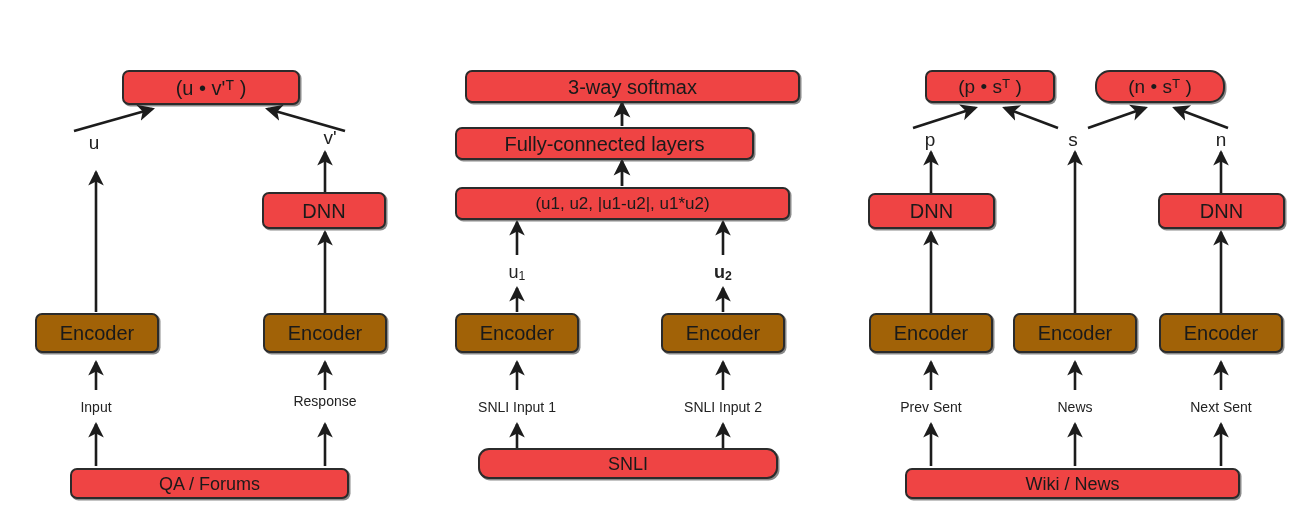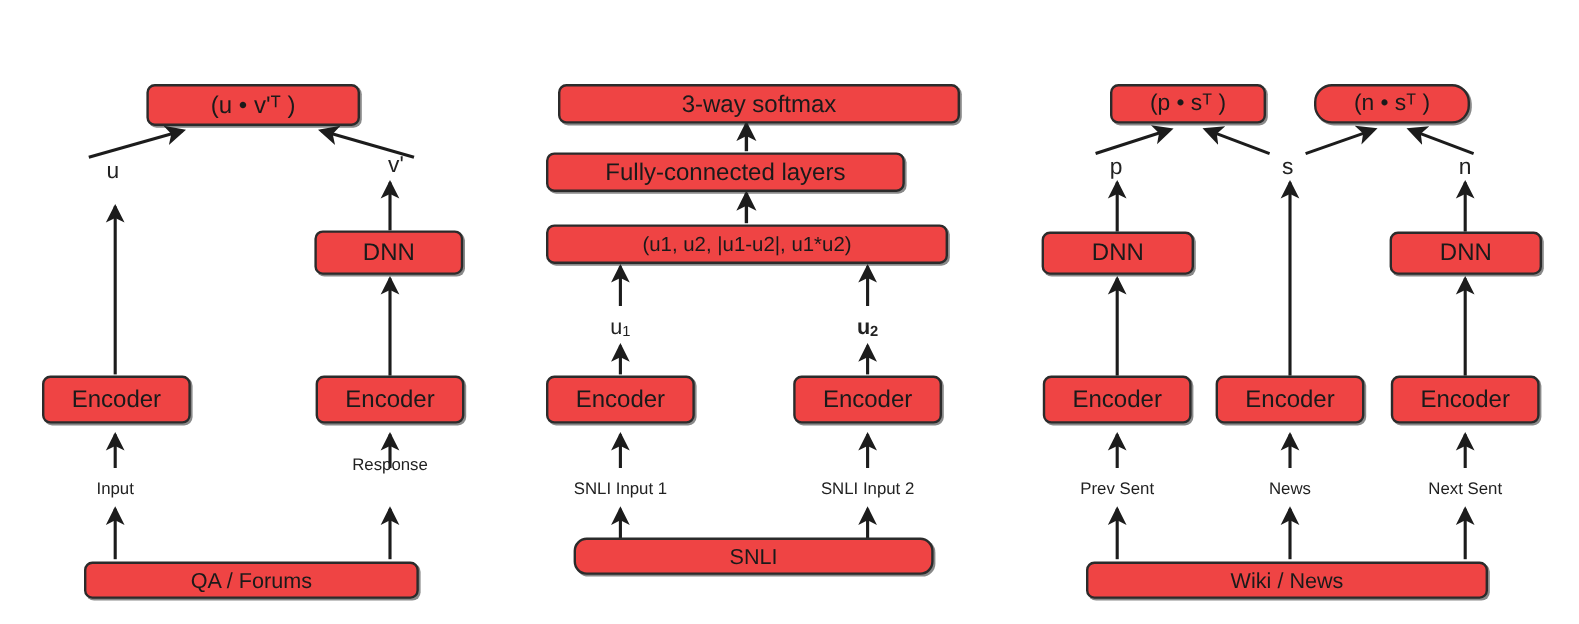--- a/index.html
+++ b/index.html
@@ -34,21 +34,21 @@
     background: #ef4444;
     display: flex;
     align-items: center;
     justify-content: center;
     text-align: center;
     line-height: 1;
     box-shadow: 1.5px 1.5px 0 rgba(40,40,40,0.55);
     white-space: nowrap;
   }
   .node.gray {
-    background: #ef4444;
+    background: #a16207;
   }
   .lbl {
     position: absolute;
     white-space: nowrap;
     line-height: 1;
     color: #222222;
   }
   .lbl.center {
     transform: translateX(-50%);
   }
@@ -204,21 +204,21 @@
   <div class="lbl center" style="left:330px; top:128px; font-size:19px;">v'</div>
 
   <div class="node" style="left:262px; top:192px; width:124px; height:37px; font-size:20px;">DNN</div>
 
   <div class="node gray" style="left:35px; top:313px; width:124px; height:40px; font-size:20px;">Encoder</div>
 
   <div class="node gray" style="left:263px; top:313px; width:124px; height:40px; font-size:20px;">Encoder</div>
 
   <div class="lbl center" style="left:96px; top:400px; font-size:14px;">Input</div>
 
-  <div class="lbl center" style="left:325px; top:380px; font-size:14px;">Response</div>
+  <div class="lbl center" style="left:325px; top:394px; font-size:14px;">Response</div>
 
   <div class="node" style="left:70px; top:468px; width:279px; height:31px; font-size:18px;">QA / Forums</div>
 
   <div class="node" style="left:455px; top:70px; width:335px; height:33px; font-size:20px;margin-left:10px;">3-way softmax</div>
 
   <div class="node" style="left:455px; top:127px; width:299px; height:33px; font-size:20px;">Fully-connected layers</div>
 
   <div class="node" style="left:455px; top:187px; width:335px; height:33px; font-size:17px;text-align:center;">(u1, u2, |u1-u2|, u1*u2)</div>
 
   <div class="lbl center" style="left:517px; top:263px; font-size:18px;">

